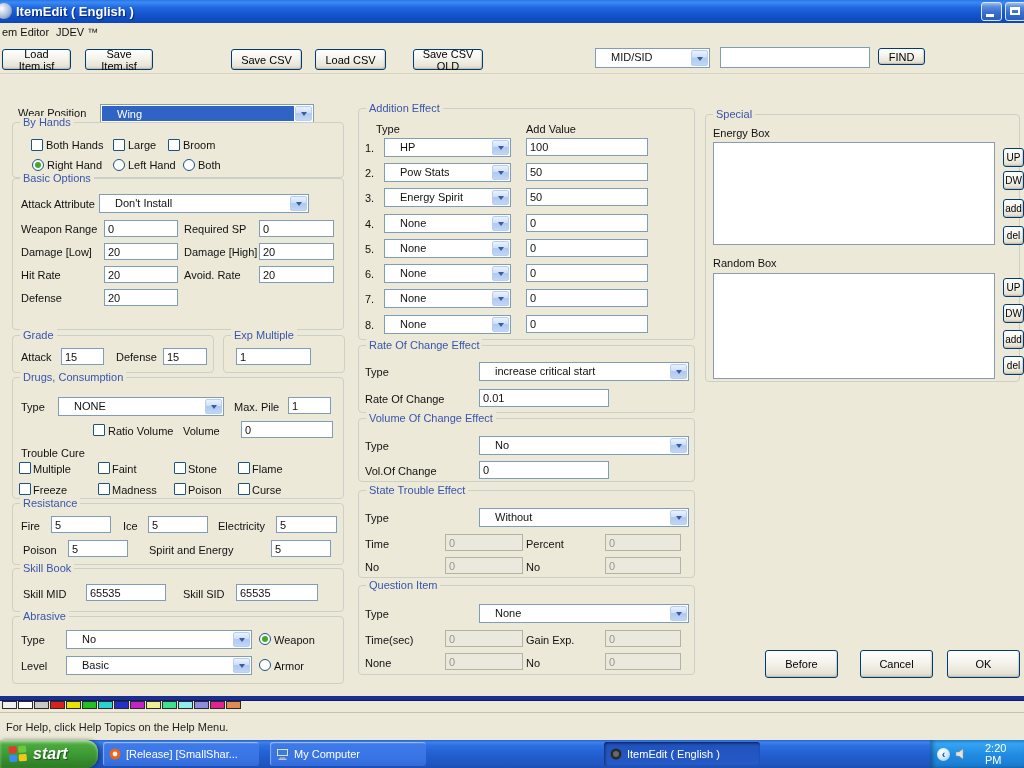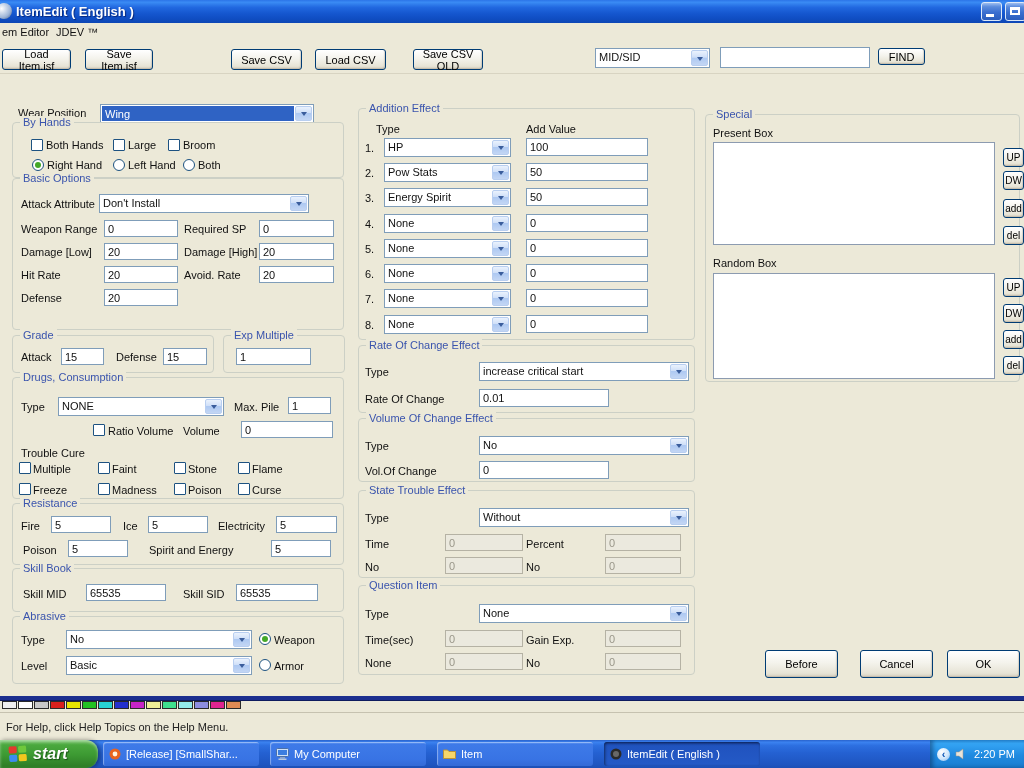--- a/index.html
+++ b/index.html
@@ -12,21 +12,21 @@
   input.tb,.tb{position:absolute;height:17px;border:1px solid #7f9db9;background:#fff;
       font:11px "Liberation Sans",sans-serif;padding:0 3px;box-sizing:border-box;outline:none;color:#111}
   .tb.dis{background:#ebe9de;border-color:#b5b2a4;color:#9a978a}
   .btn{position:absolute;height:21px;border:1px solid #003c74;border-radius:3px;
       background:linear-gradient(180deg,#ffffff 0%,#f4f3ec 45%,#e7e4d6 85%,#d6cfc0 100%);
       font:11px "Liberation Sans",sans-serif;color:#000;display:flex;align-items:center;
       justify-content:center;box-sizing:border-box;cursor:default;
       box-shadow:inset -1px -1px 1px rgba(160,150,130,.35)}
   .combo{position:absolute;height:19px;border:1px solid #7f9db9;background:#fff;display:flex;
       align-items:stretch;box-sizing:border-box}
-  .ctext{flex:1;font:11px/15px "Liberation Sans",sans-serif;padding:1px 3px;overflow:hidden;
+  .ctext{flex:1;font:11px/15px "Liberation Sans",sans-serif;padding:1px 15px;overflow:hidden;
       white-space:nowrap;color:#111}
   .ctext.hl{background:#2f63c4;color:#fff;margin:1px 0 1px 1px}
   .carrow{width:15px;margin:1px;border-radius:2px;border:1px solid #b8cef0;
       background:linear-gradient(180deg,#eaf2fd 0%,#cfdff8 45%,#aec9f2 50%,#c3d6f4 100%);
       display:flex;align-items:center;justify-content:center}
   .tri{width:0;height:0;border:3px solid transparent;border-top:4px solid #3a5d9c;margin-top:4px}
   .cb{position:absolute;width:12px;height:12px;background:#fff;border:1px solid #1d5281;
       box-sizing:border-box;border-radius:1px}
   .rb{position:absolute;width:12px;height:12px;background:#fff;border:1px solid #1d5281;
       border-radius:50%;box-sizing:border-box}
@@ -391,21 +391,21 @@
     <span class="lbl" style="left:167px;top:48px">Gain Exp.</span>
     <input class="tb dis" style="left: 246px; top: 44px; width: 76px;" disabled="" value="0">
     <span class="lbl" style="left:6px;top:71px">None</span>
     <input class="tb dis" style="left: 86px; top: 67px; width: 78px;" disabled="" value="0">
     <span class="lbl" style="left:167px;top:71px">No</span>
     <input class="tb dis" style="left: 246px; top: 67px; width: 76px;" disabled="" value="0">
   </div>
 
   <div class="grp" style="left:705px;top:40px;width:315px;height:268px">
     <span class="gtitle">Special</span>
-    <span class="lbl" style="left:7px;top:12px">Present Box</span>
+    <span class="lbl" style="left:7px;top:12px">Energy Box</span>
     <div class="list" style="left:7px;top:27px;width:282px;height:103px"></div>
     <button class="btn" style="left:297px;top:33px;width:21px;height:19px;font-size:10px">UP</button>
     <button class="btn" style="left:297px;top:56px;width:21px;height:19px;font-size:10px">DW</button>
     <button class="btn" style="left:297px;top:84px;width:21px;height:19px;font-size:10px">add</button>
     <button class="btn" style="left:297px;top:111px;width:21px;height:19px;font-size:10px">del</button>
     <span class="lbl" style="left:7px;top:142px">Random Box</span>
     <div class="list" style="left:7px;top:158px;width:282px;height:106px"></div>
     <button class="btn" style="left:297px;top:163px;width:21px;height:19px;font-size:10px">UP</button>
     <button class="btn" style="left:297px;top:189px;width:21px;height:19px;font-size:10px">DW</button>
     <button class="btn" style="left:297px;top:215px;width:21px;height:19px;font-size:10px">add</button>
@@ -467,42 +467,34 @@
   <div class="task" style="left:103px">
     <span class="ticon">
       <svg width="12" height="12" viewBox="0 0 12 12">
           <circle cx="6" cy="6" r="5.5" fill="#e8641f"></circle>
           <circle cx="6" cy="6" r="2.4" fill="#fff4e0"></circle>
         </svg>
     </span>
     <span class="tlabel">[Release] [SmallShar...</span>
   </div>
 
-  <div class="task" style="left:437px">
-    <span class="ticon">
-      <svg width="13" height="11" viewBox="0 0 13 11">
-          <path d="M0.5 3 V9.5 H12.5 V2.5 H6 L4.5 1 H0.5z" fill="#f6d66a" stroke="#b8923a"></path>
-        </svg>
-    </span>
-    <span class="tlabel">Item</span>
-  </div>
 
   <div class="task active" style="left:604px">
     <span class="ticon">
       <svg width="12" height="12" viewBox="0 0 12 12">
           <circle cx="6" cy="6" r="5.5" fill="#2a2a2a"></circle>
           <circle cx="6" cy="6" r="3" fill="#8a8a8a" opacity="0.65"></circle>
         </svg>
     </span>
     <span class="tlabel">ItemEdit ( English )</span>
   </div>
 
 
   <div class="tray">
     <span class="chevcircle">‹</span>
     <span class="ticon">
       <svg width="12" height="12" viewBox="0 0 12 12">
           <path d="M1 4h3l4-3v10L4 8H1z" fill="#e8e4da" stroke="#9a968a" stroke-width="0.5"></path>
         </svg>
     </span>
-    <span style="margin-left:2px">2:20 PM</span>
+    <span style="margin-left:13px">2:20 PM</span>
   </div>
 </div>
 
 </body></html>

